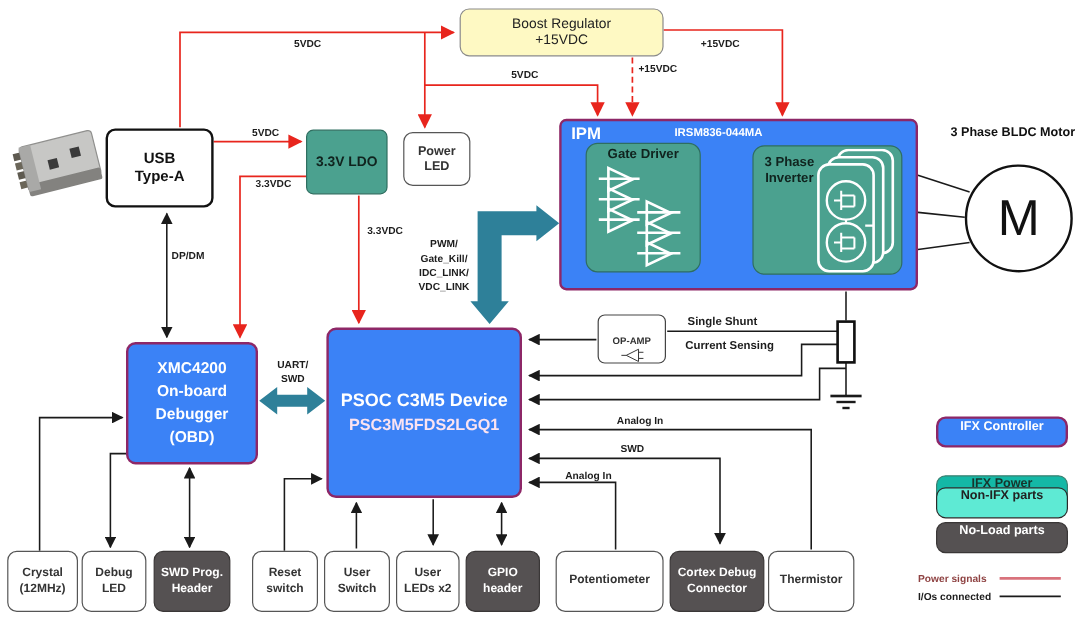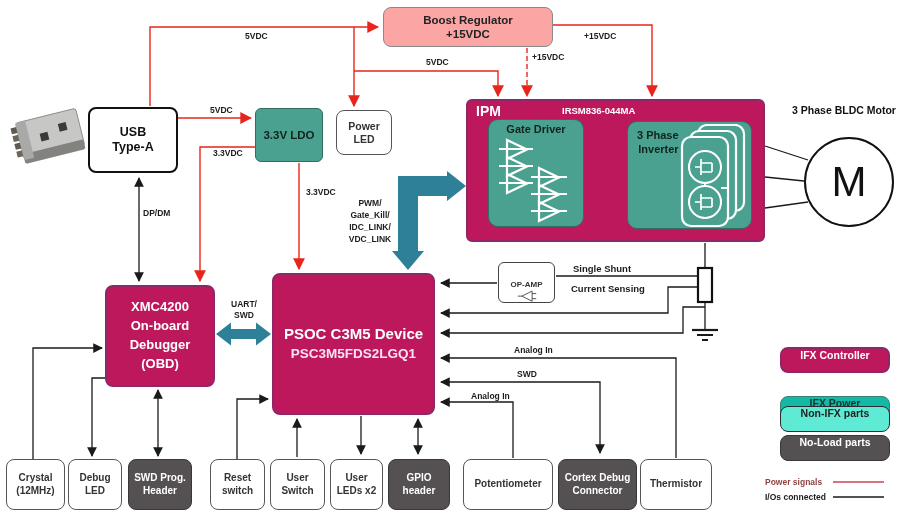--- a/index.html
+++ b/index.html
@@ -2,23 +2,23 @@
 <html><head>
 <meta charset="utf-8">
 <style>
   html,body{margin:0;padding:0;background:#fff;}
   .canvas{position:relative;width:900px;height:517px;background:#fff;overflow:hidden;
           font-family:"Liberation Sans",sans-serif;}
   .abs{position:absolute;}
   .box{position:absolute;box-sizing:border-box;display:flex;flex-direction:column;
        align-items:center;justify-content:center;text-align:center;border-radius:8px;line-height:1.22;}
   .box-white{background:#fff;border:1.5px solid #565656;color:#333;font-weight:700;}
-  .box-grayb{background:#fca5a5;border:1.5px solid #8a8a8a;color:#222;font-weight:700;}
+  .box-grayb{background:#fef9c3;border:1.5px solid #8a8a8a;color:#222;font-weight:400;}
   .box-dark{background:#555152;border:1.5px solid #3a3737;color:#fff;font-weight:700;}
-  .box-magenta{background:#be185d;border:2px solid #8d2767;color:#fff;}
+  .box-magenta{background:#3b82f6;border:2px solid #8d2767;color:#fff;}
   .box-teal{background:#4ba18f;border:1.6px solid #2f6e60;color:#10231e;font-weight:700;}
   .lbl{position:absolute;font-size:8.5px;font-weight:700;color:#1c1c1c;white-space:nowrap;}
   .row-box{font-size:10px;}
   .legend-item{position:absolute;left:780px;width:110px;height:26px;border-radius:8px;
        display:flex;align-items:flex-start;justify-content:center;font-size:10.5px;font-weight:700;box-sizing:border-box;}
   svg{display:block;}
 </style>
 </head>
 <body>
 
@@ -132,21 +132,21 @@
         <path d="M42,41 H78"></path>
           <path d="M50,32 L50,51 L70,41.5 Z"></path>
         <path d="M42,58 H78"></path>
           <path d="M50,49 L50,68 L70,58.5 Z"></path>
         <path d="M42,75 H78"></path>
           <path d="M50,66 L50,85 L70,75.5 Z"></path>
       </svg>
     </div>
 
     <div class="box box-teal" style="left:159px;top:20px;width:125px;height:108px;border-radius:10px;display:block;">
-      <div class="abs" style="left:9px;top:7px;text-align:right;font-size:11px;line-height:1.25;">
+      <div class="abs" style="left:9px;top:7px;text-align:center;font-size:11px;line-height:1.25;">
         <span style="display:block;">3 Phase</span>
         <span style="display:block;">Inverter</span>
       </div>
       <svg class="abs" style="right:3px;top:2px;" width="80" height="104" viewBox="0 0 80 104" fill="none" stroke="#fff" stroke-width="2.2">
         <rect x="30" y="1" width="46" height="86" rx="9"></rect>
         <rect x="22" y="7" width="46" height="88" rx="9" fill="#4ba18f"></rect>
         <rect x="14" y="13" width="46" height="89" rx="9" fill="#4ba18f"></rect>
         <circle cx="37" cy="43" r="16" stroke-width="2"></circle>
         <circle cx="37" cy="78" r="16" stroke-width="2"></circle>
         <path d="M37,59 L37,62 M53,64 L60,64" stroke-width="1.8"></path>

